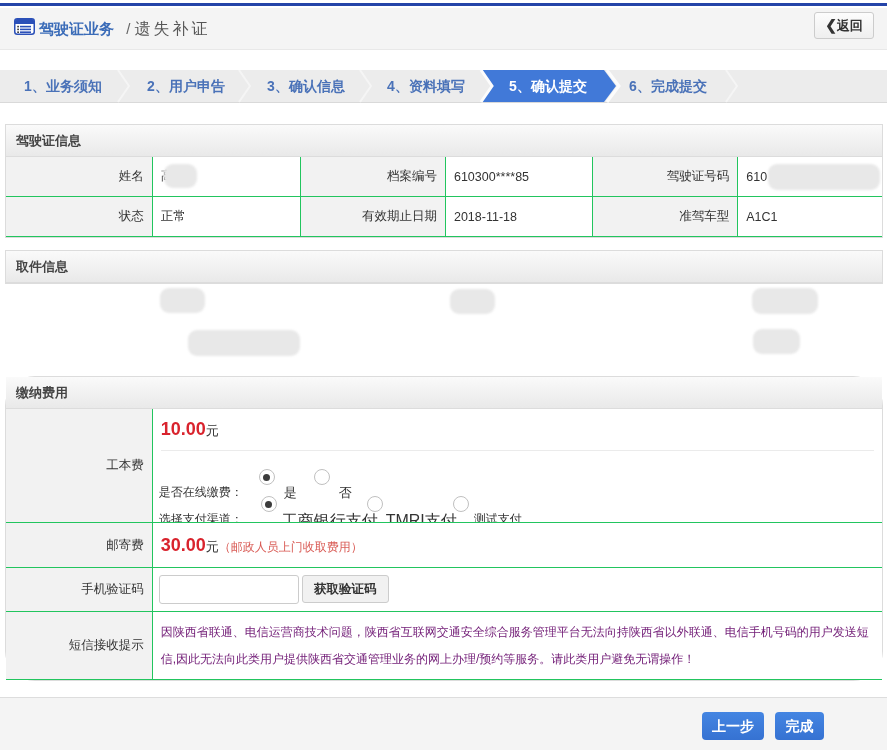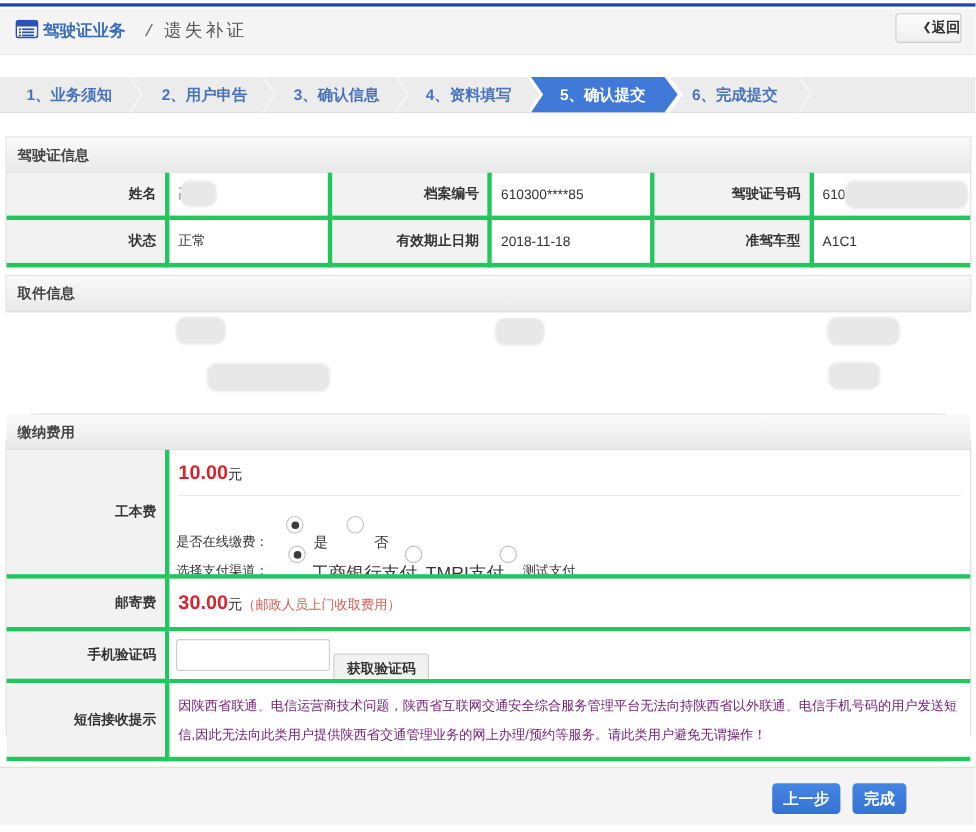--- a/index.html
+++ b/index.html
@@ -1,54 +1,54 @@
 <!DOCTYPE html>
 <html><head>
 <meta charset="utf-8">
 <style>
 * { margin:0; padding:0; box-sizing:content-box; }
 html,body { width:887px; height:756px; background:#fff; font-family:"Liberation Sans",sans-serif; position:relative; overflow:hidden; }
 .abs { position:absolute; }
 
 #topline { top:3px; left:0; width:887px; height:3px; background:#2444a8; }
 
-#header { top:8px; left:0; width:887px; height:41px; background:#f4f4f4; border-bottom:1px solid #e8e8e8;font-family:Liberation Mono, monospace; }
+#header { top:8px; left:0; width:887px; height:41px; background:#f4f4f4; border-bottom:1px solid #e8e8e8; }
 #hicon { left:14px; top:10px; }
 #htitle { left:39px; top:10px; font-size:15px; font-weight:bold; color:#3b6cb8; line-height:22px; }
 #htitle .slash { font-weight:normal; font-size:15px; color:#666; margin:0 0 0 8px; }
 #htitle .sub { font-weight:normal; font-size:16px; letter-spacing:3px; color:#555; }
-#backbtn { left:814px; top:4px; width:58px; height:25px; background:linear-gradient(#fcfcfc,#efefef); border:1px solid #ccc; border-radius:3px; text-align:right; line-height:25px; font-size:13px; color:#333; font-weight:bold; }
+#backbtn { left:814px; top:4px; width:58px; height:25px; background:linear-gradient(#fcfcfc,#efefef); border:1px solid #ccc; border-radius:3px; text-align:center; line-height:25px; font-size:13px; color:#333; font-weight:bold; }
 
 #steps { top:70px; left:0; }
 
 .sec { left:5px; width:876px; border:1px solid #dcdcdc; background:#fff; }
 .sechead { height:31px; background:linear-gradient(#fafafa,#e9e9e9); border-bottom:1px solid #dcdcdc; line-height:31px; padding-left:10px; font-size:13px; font-weight:bold; color:#444; }
 table.grid { border-collapse:collapse; table-layout:fixed; width:876px; }
-table.grid td { height:39px; font-size:12.5px; color:#333; border:4px solid #22c55e; overflow:hidden; }
+table.grid td { height:39px; font-size:12.5px; color:#333; border:1px solid #22c55e; overflow:hidden; }
 table.grid tr:first-child td { border-top:none; }
 table.grid td:first-child { border-left:none; }
 table.grid td:last-child { border-right:none; }
-td.lbl { background:#f2f2f2; text-align:right; padding-right:8px; font-weight:bold; color:#404040; }
+td.lbl { background:#f2f2f2; text-align:right; padding-right:8px; font-weight:normal; color:#404040; }
 td.val { background:#fff; padding-left:8px; }
 #sec1 { top:124px; }
 #sec2 { top:250px; }
 #sec3 { top:376px;border-radius:30px; }
 #sec3 td.lbl { vertical-align:middle; }
 .fee { font-size:18px; font-weight:bold; color:#d9232d; }
 .yuan { font-size:13px; font-weight:normal; color:#333; }
 .feenote { font-size:12px; color:#d95b55; font-weight:normal; }
 .divider { border-top:1px solid #ebebeb; margin:10px 8px 0 0; }
 .radline { position:relative; height:18px; font-size:12px; color:#333; }
 .radline span.t { position:absolute; top:16px; white-space:nowrap; }
 #rl1 { margin-top:17px; }
 #rl2 { margin-top:9px; }
 .rad { display:inline-block; width:14px; height:14px; border:1px solid #c0c0c0; border-radius:50%; background:#fff; vertical-align:-3px; position:relative; }
 .rad.on::after { content:""; position:absolute; left:3.5px; top:3.5px; width:7px; height:7px; border-radius:50%; background:#3c3c3c; }
 #vinput { position:absolute; left:6px; top:7px; width:138px; height:27px; border:1px solid #ccc; border-radius:3px; background:#fff; }
-#vbtn { position:absolute; left:149px; top:20px; width:85px; height:26px; background:#f1f1f1; border:1px solid #ccc; border-radius:3px; text-align:center; line-height:26px; font-size:12.5px; font-weight:bold; color:#333; }
+#vbtn { position:absolute; left:149px; top:7px; width:85px; height:26px; background:#f1f1f1; border:1px solid #ccc; border-radius:3px; text-align:center; line-height:26px; font-size:12.5px; font-weight:bold; color:#333; }
 .smsnote { font-size:12px; color:#701a75; line-height:27px; padding-top:7px; }
 
 #botbar { top:697px; left:0; width:887px; height:52px; background:#f4f4f4; border-top:1px solid #ddd; }
 .bluebtn { position:absolute; top:14px; height:28px; background:linear-gradient(#4485e2,#3672d2); border-radius:4px; color:#fff; font-size:14px; font-weight:bold; text-align:center; line-height:28px; }
 #btnprev { left:702px; width:62px; }
 #btnfin { left:775px; width:49px; }
 
 .blob { position:absolute; background:#e8e8e8; border-radius:9px; filter:blur(1.2px); }
 </style>
 </head>

